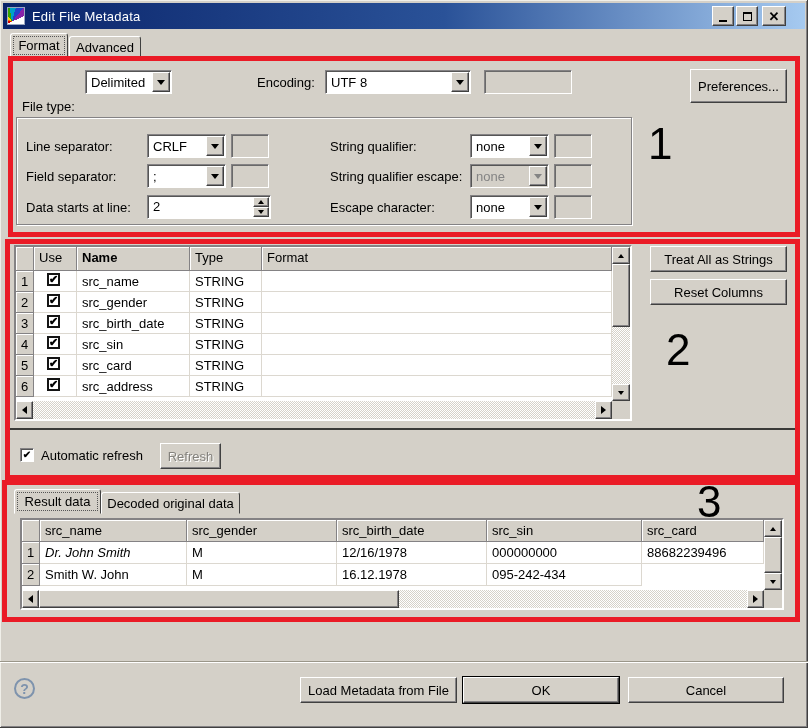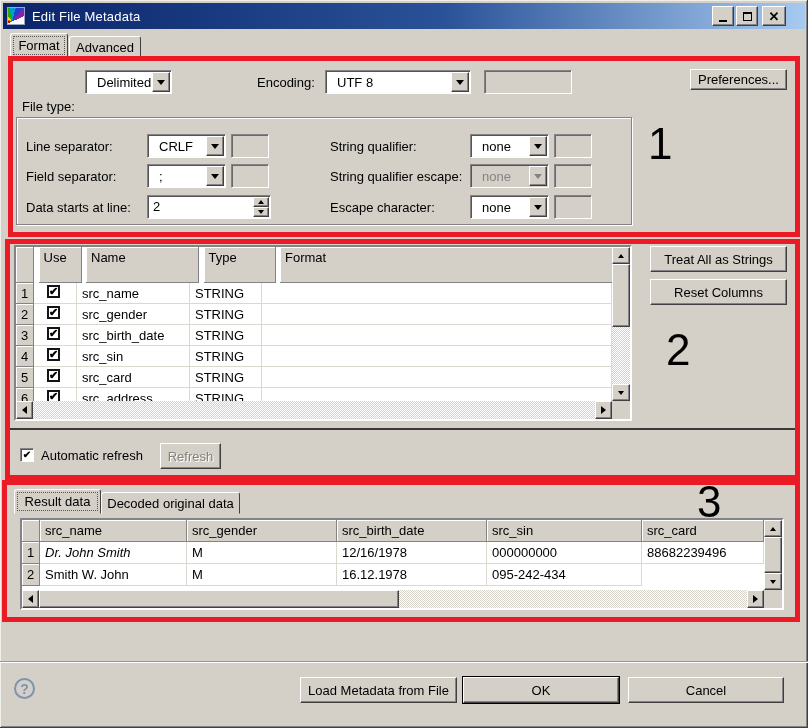--- a/index.html
+++ b/index.html
@@ -29,21 +29,21 @@
        display:flex;align-items:center;justify-content:center;}
   .tab.active{outline:1px dotted #555;outline-offset:-4px;}
   .sunken{background:#fff;border:1px solid;border-color:#848284 #fff #fff #848284;
           box-shadow:inset 1px 1px 0 #555;}
   .btn{background:#d4d0c8;border:1px solid;border-color:#fff #404040 #404040 #fff;
        box-shadow:inset -1px -1px 0 #848284;display:flex;align-items:center;justify-content:center;cursor:default;}
   .btn.default{box-shadow:0 0 0 1px #000, inset -1px -1px 0 #848284;}
   .btn.disabled{color:#84827d;text-shadow:1px 1px 0 #fff;}
   .label{display:flex;align-items:center;}
   .combo{background:#fff;border:1px solid;border-color:#848284 #fff #fff #848284;
-         box-shadow:inset 1px 1px 0 #555;display:flex;align-items:center;padding-left:11px;}
+         box-shadow:inset 1px 1px 0 #555;display:flex;align-items:center;padding-left:5px;}
   .combo .dd{position:absolute;right:1px;top:1px;bottom:1px;width:18px;background:#d4d0c8;
              border:1px solid;border-color:#fff #404040 #404040 #fff;box-shadow:inset -1px -1px 0 #848284;
              display:flex;align-items:center;justify-content:center;}
   .tri-down{width:0;height:0;border-left:4px solid transparent;border-right:4px solid transparent;border-top:5px solid #000;}
   .tri-up{width:0;height:0;border-left:3px solid transparent;border-right:3px solid transparent;border-bottom:4px solid #000;}
   .tri-dn-s{width:0;height:0;border-left:3px solid transparent;border-right:3px solid transparent;border-top:4px solid #000;}
   .tri-left{width:0;height:0;border-top:4px solid transparent;border-bottom:4px solid transparent;border-right:5px solid #000;}
   .tri-right{width:0;height:0;border-top:4px solid transparent;border-bottom:4px solid transparent;border-left:5px solid #000;}
   .combo.disabled{background:#d4d0c8;color:#848484;}
   .combo.disabled .tri-down{border-top-color:#848484;}
@@ -105,21 +105,21 @@
       </span>
   </div>
   <div class="abs label" style="left:257px;top:70px;height:24px;">Encoding:</div>
   <div class="abs combo" style="left:325px;top:70px;width:146px;height:24px;">
     <span>UTF 8</span>
     <span class="dd">
         <span class="tri-down"></span>
       </span>
   </div>
   <div class="abs dfield" style="left:484px;top:70px;width:88px;height:24px;"></div>
-  <div class="abs btn" style="left:690px;top:69px;width:97px;height:21px;">Preferences...</div>
+  <div class="abs btn" style="left:690px;top:69px;width:97px;height:34px;">Preferences...</div>
 
   <div class="abs groupbox" style="left:16px;top:117px;width:616px;height:108px;"></div>
 
   <div class="abs label" style="left:26px;top:134px;height:24px;">Line separator:</div>
   <div class="abs combo" style="left:147px;top:134px;width:79px;height:24px;">
     <span>CRLF</span>
     <span class="dd">
         <span class="tri-down"></span>
       </span>
   </div>
@@ -167,24 +167,24 @@
   <div class="abs combo" style="left:470px;top:195px;width:79px;height:24px;">
     <span>none</span>
     <span class="dd">
         <span class="tri-down"></span>
       </span>
   </div>
   <div class="abs dfield" style="left:554px;top:195px;width:38px;height:24px;"></div>
 
   <div class="abs tblwrap" style="left:14px;top:245px;width:618px;height:176px;">
 
-    <div class="row" style="height:36px;justify-content:space-between;">
+    <div class="row" style="height:24px;">
       <div class="hcell" style="width:18px;"></div>
       <div class="hcell" style="width:43px;">Use</div>
-      <div class="hcell" style="width:113px;">Name</div>
+      <div class="hcell" style="width:113px;font-weight:bold;">Name</div>
       <div class="hcell" style="width:72px;">Type</div>
       <div class="hcell" style="width:350px;">Format</div>
     </div>
 
     <div class="row" style="height:21px;">
       <div class="ncell" style="width:18px;">1</div>
       <div class="cell" style="width:43px;padding-top:2px;">
           <span class="cb" style="width:13px;height:13px;margin-left:8px;">
             <span>✔</span>
           </span>

